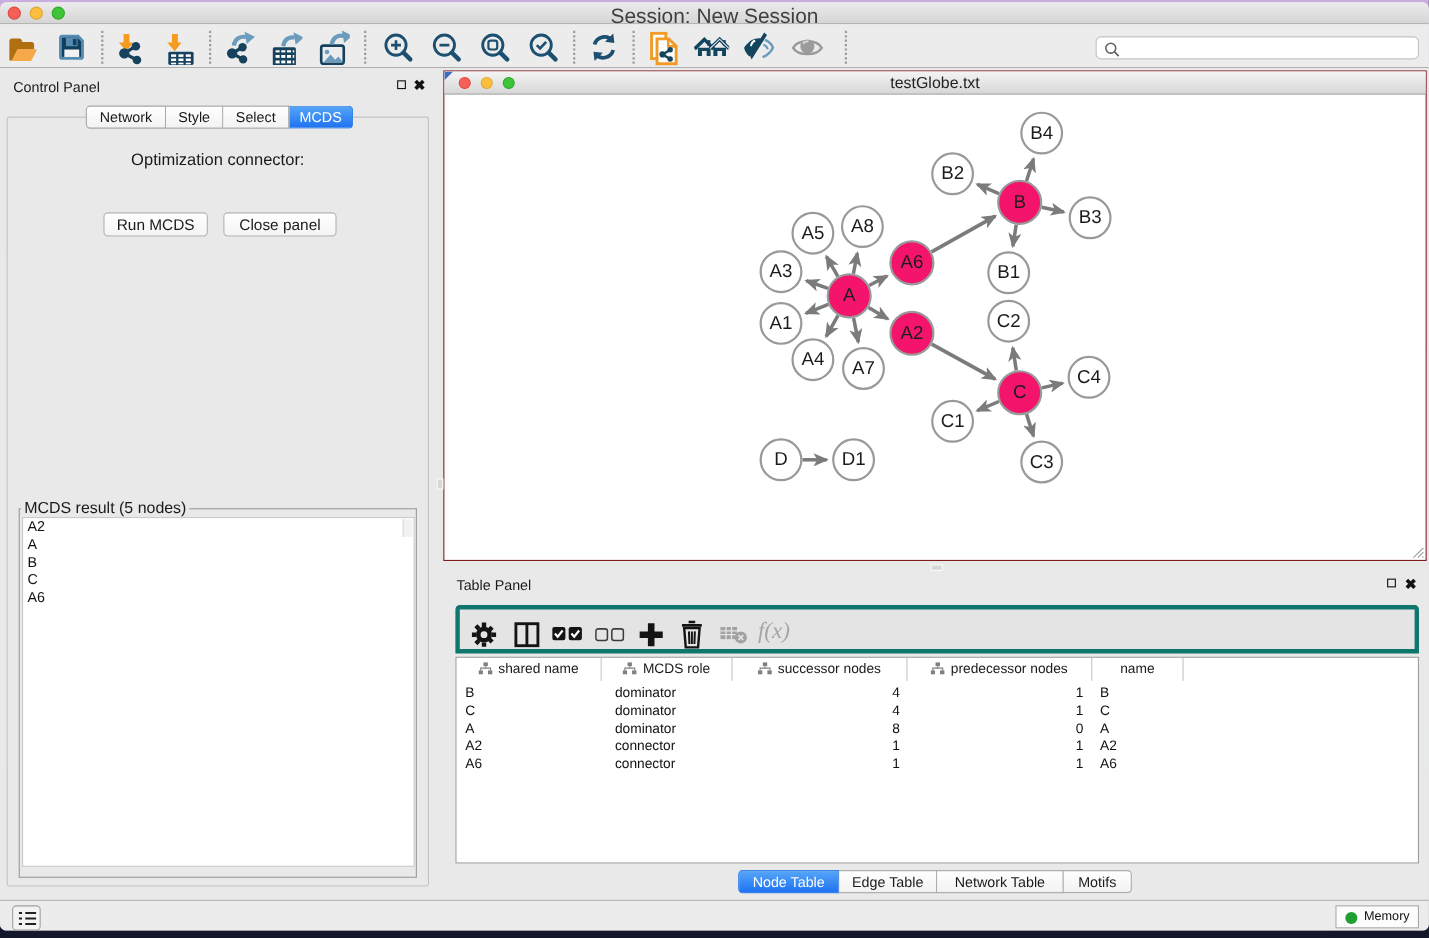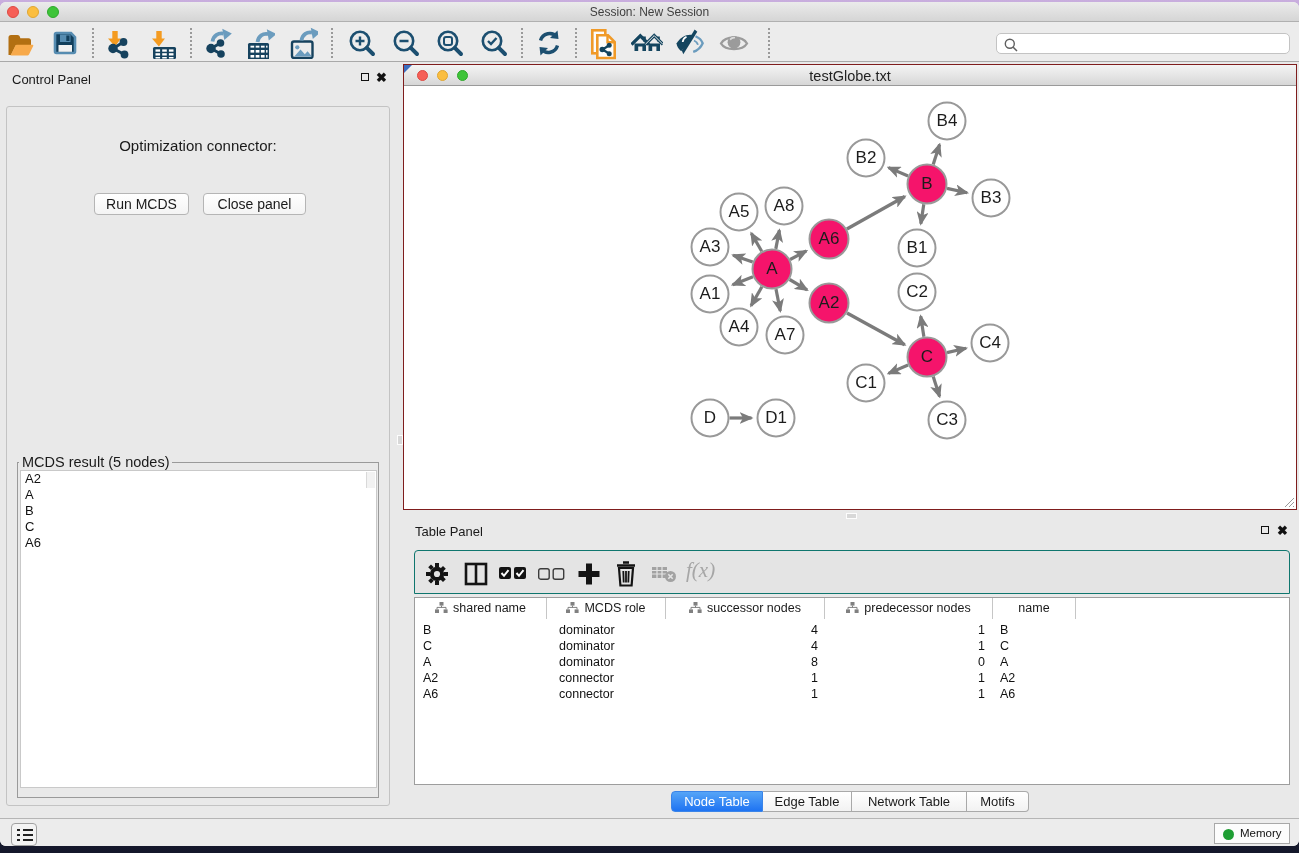--- a/index.html
+++ b/index.html
@@ -7,21 +7,21 @@
 body { font-family:"Liberation Sans", sans-serif; background:#15182b; position:relative; }
 #desktop { position:absolute; inset:0; background:linear-gradient(180deg,#c9aede 0%, #b9a0d6 3%, #6f6aa8 40%, #2a2f55 75%, #14172a 100%); }
 #mainwin { position:absolute; left:0; top:2px; width:1299px; height:844px; background:#ececec; border-radius:6px; overflow:hidden; }
 
 #titlebar { position:absolute; left:0; top:0; width:1299px; height:20px;
   background:linear-gradient(180deg,#ebebeb,#d5d5d5); border-bottom:1px solid #b0b0b0; }
 .tl { position:absolute; top:4px; width:12px; height:12px; border-radius:50%; }
 #titlebar .t1 { left:7px;  background:#f65f57; border:0.5px solid #dd4a43; }
 #titlebar .t2 { left:27px; background:#fbbe3f; border:0.5px solid #e0a631; }
 #titlebar .t3 { left:47px; background:#3ec439; border:0.5px solid #2fa82c; }
-#titletext { position:absolute; top:3px; left:0; width:100%; text-align:center; font-size:12px; color:#3f3f3f; }
+#titletext { position:absolute; top:3px; left:0; width:100%; text-align:center; font-size:19px; color:#3f3f3f; }
 
 #toolbar { position:absolute; left:0; top:20px; width:1299px; height:40px; background:#ececec; border-bottom:1px solid #a9a9a9; }
 .tsep { position:absolute; top:6px; height:30px; width:0; border-left:2px dotted #9a9a9a; }
 .ticon { position:absolute; top:5px; }
 #searchbox { position:absolute; left:996px; top:11px; width:294px; height:21px; background:#fff; border:1px solid #c3c3c3; border-radius:5px; }
 #searchbox svg { position:absolute; left:7px; top:4px; }
 
 #content { position:absolute; left:0; top:60px; width:1299px; height:756px; background:#e9e9e9; }
 
 #cp { position:absolute; left:0; top:0; width:397px; height:756px; background:#e9e9e9; }
@@ -56,21 +56,21 @@
 #iw-title .t2 { left:33px; top:4.5px; background:#fbbe3f; border:0.5px solid #e0a631; width:11px; height:11px;}
 #iw-title .t3 { left:53px; top:4.5px; background:#3ec439; border:0.5px solid #2fa82c; width:11px; height:11px;}
 #iw-text { position:absolute; top:3px; width:100%; text-align:center; font-size:14.5px; color:#222; }
 #graph { position:absolute; left:0; top:22px; }
 #grip { position:absolute; right:1px; bottom:1px; width:12px; height:12px; }
 
 #tp { position:absolute; left:0; top:458px; width:902px; height:298px; }
 #tp-title { position:absolute; left:18px; top:4px; font-size:13px; color:#1a1a1a; }
 #tp-max { position:absolute; left:864px; top:6px; width:8px; height:8px; border:1.5px solid #111; }
 #tp-close { position:absolute; left:880px; top:3px; font-size:13px; font-weight:bold; color:#111; }
-#tp-toolbar { position:absolute; left:17px; top:30px; width:876px; height:44px; background:#e4e4e4; border:1px solid #0f766e; border-radius:4px 4px 0 0; }
+#tp-toolbar { position:absolute; left:17px; top:30px; width:876px; height:44px; background:#e4e4e4; border:4px solid #0f766e; border-radius:4px 4px 0 0; }
 #tp-table { position:absolute; left:17px; top:77px; width:876px; height:188px; background:#fff; border:1px solid #9d9d9d;padding-left:20px; }
 #tp-header { position:absolute; left:0; top:0; height:22px; background:linear-gradient(180deg,#fbfbfb,#eeeeee); border-bottom:1px solid #c6c6c6; }
 .hcol { position:absolute; top:0; height:21px; border-right:1px solid #c6c6c6; font-size:12.5px; color:#1a1a1a; text-align:center; line-height:21px; }
 .hcol svg { vertical-align:-2px; margin-right:5px; }
 .trow { position:absolute; font-size:12.5px; color:#111; height:16px; line-height:16px; }
 #tp-tabs { left:274px; top:271px; }
 
 #statusbar { position:absolute; left:0; top:816px; width:1299px; height:28px; background:#ececec; border-top:1px solid #b5b5b5; }
 #sb-btn { position:absolute; left:11px; top:4px; width:26px; height:23px; background:#f3f3f3; border:1px solid #a0a0a0; border-radius:4px; }
 #mem-btn { position:absolute; left:1214px; top:4px; width:76px; height:21px; background:#fcfcfc; border:1px solid #a8a8a8; font-size:11.5px; color:#111; }
@@ -244,20 +244,26 @@
           <div id="fieldset-legend">MCDS result (5 nodes)</div>
           <div id="mcds-list">
             <div>A2</div>
               <div>A</div>
               <div>B</div>
               <div>C</div>
               <div>A6</div>
             <div id="mcds-scroll"></div>
           </div>
         </div>
+      </div>
+      <div class="tabset" id="cp-tabs">
+        <div class="tab" style="width:73px">Network</div>
+        <div class="tab" style="width:52px">Style</div>
+        <div class="tab" style="width:60px">Select</div>
+        <div class="tab sel" style="width:58px">MCDS</div>
       </div>
     </div>
     <div id="rightarea">
       <div id="innerwin">
         <svg style="position:absolute;left:0;top:0;z-index:5" width="8" height="8">
             <path d="M0 0 L8 0 L0 8 Z" fill="#3b6ec0"></path>
           </svg>
           <div id="iw-title">
           <div class="tl t1"></div>
             <div class="tl t2"></div>

